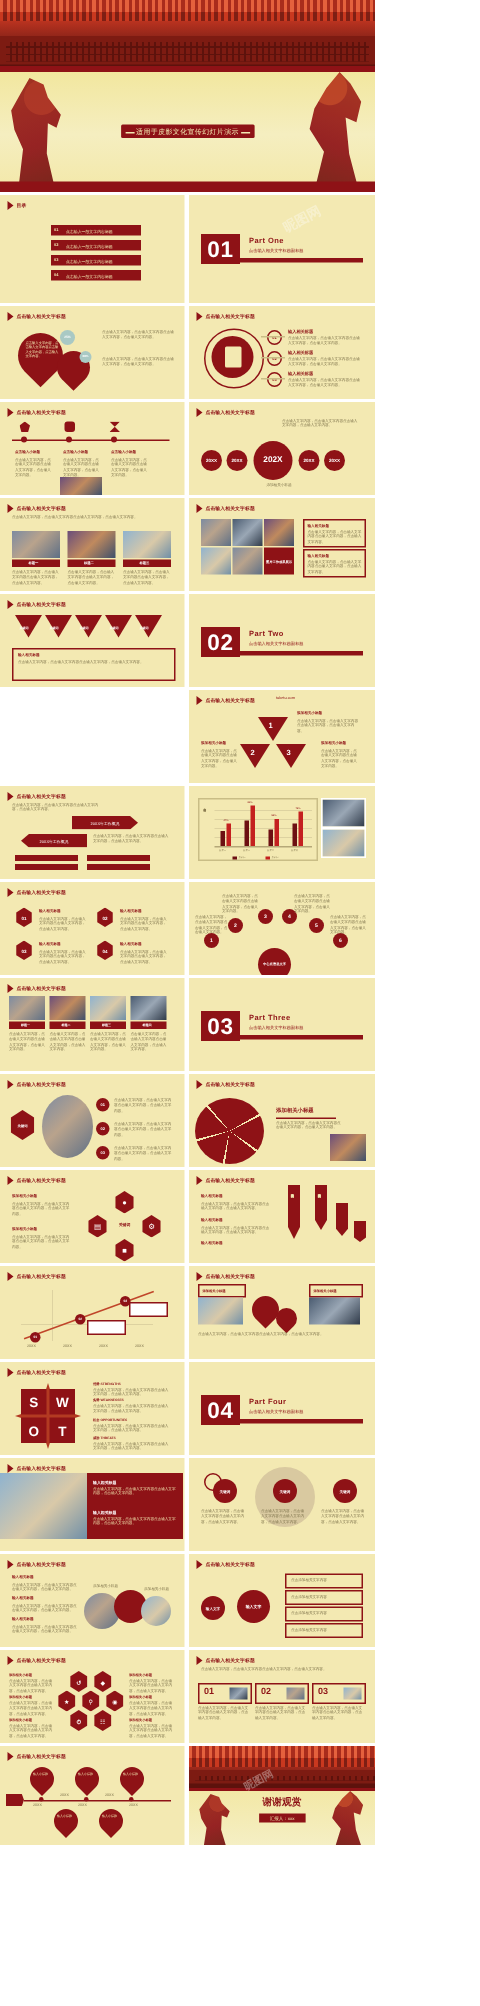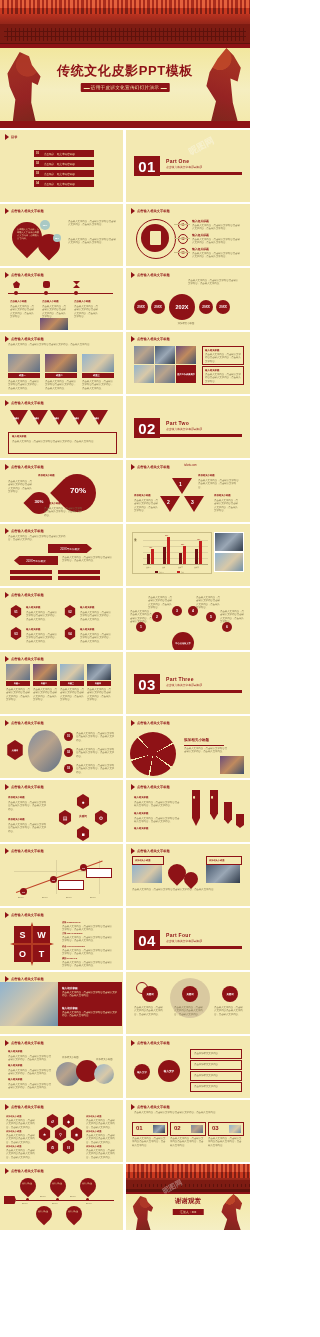--- a/index.html
+++ b/index.html
@@ -92,21 +92,20 @@
 <div class="sheet">
 
   <div class="cover">
     <div class="roof">
       <div class="tiles"></div>
     </div>
     <div class="lattice"></div>
     <div class="eave"></div>
     <div class="puppetL"></div>
     <div class="puppetR"></div>
-    <div class="ctitle">传统文化皮影PPT模板</div>
     <div class="csub">适用于皮影文化宣传幻灯片演示</div>
     <div class="coverbar"></div>
   </div>
 
   <div class="slide col-l" style="top:130px;height:72px;">
     <div class="hd">
       <span class="mk"></span>
       <span class="tx">目录</span>
     </div>
     <div class="box" style="left:34px;top:20px;width:60px;height:7px;">
@@ -274,34 +273,20 @@
     </div>
   </div>
 
   <div class="slide col-r" style="top:396px;height:62px;">
     <div class="divnum" style="left:8px;top:22px;width:26px;height:20px;">02</div>
     <div class="divline" style="left:34px;top:38px;width:82px;"></div>
     <div class="divpart" style="left:40px;top:24px;">Part Two</div>
     <div class="divsub" style="left:40px;top:31px;">点击输入相关文字标题副标题</div>
   </div>
 
-  <div class="slide col-l" style="top:460px;height:62px;">
-    <div class="hd">
-        <span class="mk"></span>
-        <span class="tx">点击输入相关文字标题</span>
-      </div>
-    <div class="drop" style="left:58px;top:14px;width:38px;height:38px;transform:rotate(45deg);"></div>
-    <div style="position:absolute;left:64px;top:26px;width:28px;text-align:center;font-size:8px;font-weight:bold;color:#fff;">70%</div>
-    <div class="drop" style="left:28px;top:32px;width:22px;height:22px;transform:rotate(45deg);"></div>
-    <div style="position:absolute;left:30px;top:39px;width:18px;text-align:center;font-size:4.4px;font-weight:bold;color:#fff;">30%</div>
-    <div class="lbl" style="position:absolute;left:38px;top:14px;font-size:2.4px;">添加相关小标题</div>
-    <div class="tiny" style="position:absolute;left:8px;top:20px;width:26px;">点击输入文字内容，点击输入文字内容点击输入文字内容，点击输入文字内容。</div>
-    <div class="lbl" style="position:absolute;left:44px;top:42px;font-size:2.4px;">添加相关小标题</div>
-    <div class="tiny" style="position:absolute;left:44px;top:47px;width:40px;">点击输入文字内容，点击输入文字内容点击输入文字内容，点击输入文字内容。</div>
-  </div>
 
   <div class="slide col-r" style="top:460px;height:62px;">
     <div class="hd">
         <span class="mk"></span>
         <span class="tx">点击输入相关文字标题</span>
       </div>
     <span style="position:absolute;left:58px;top:4px;font-size:2.6px;color:#8e1216;">tuketu.com</span>
     <div class="tri" style="left:46px;top:18px;border-left-width:10px;border-right-width:10px;border-top-width:16px;"></div>
     <div style="position:absolute;left:53px;top:21px;font-size:5px;font-weight:bold;color:#fff;">1</div>
     <div class="tri" style="left:34px;top:36px;border-left-width:10px;border-right-width:10px;border-top-width:16px;"></div>

